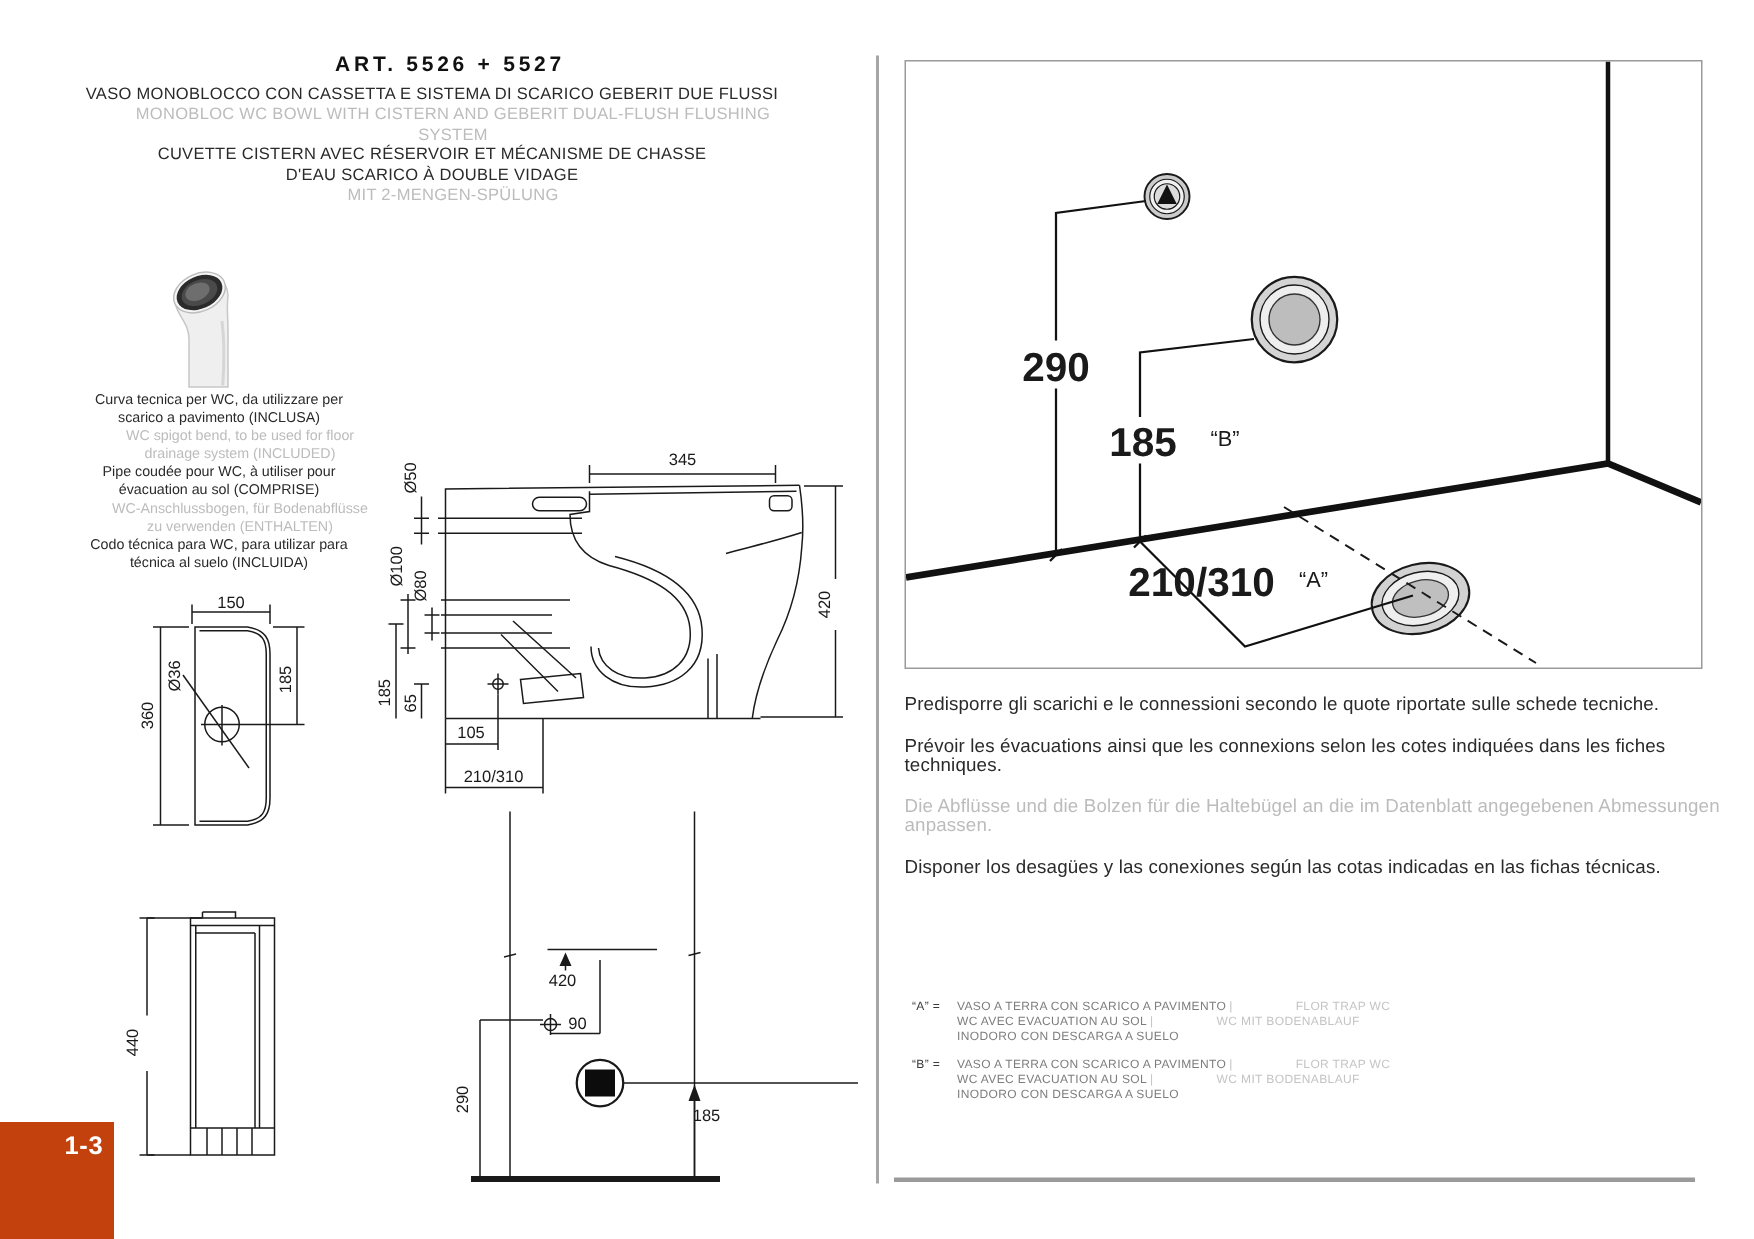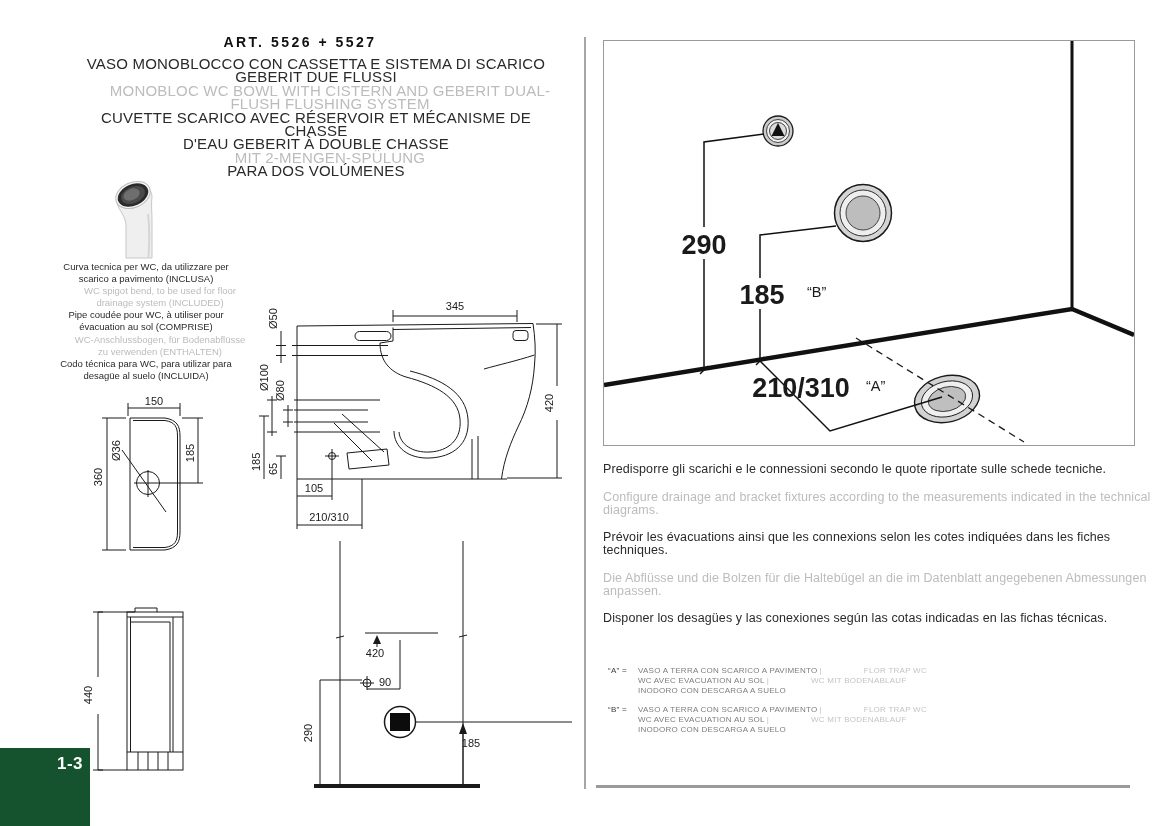--- a/index.html
+++ b/index.html
@@ -1,58 +1,57 @@
 <!DOCTYPE html>
 <html><head>
 <meta charset="utf-8">
 <style>
   html,body{margin:0;padding:0;background:#fff;}
   .page{position:relative;width:1169px;height:826px;background:#fff;overflow:hidden;
         font-family:"Liberation Sans",sans-serif;}
   .abs{position:absolute;}
   .title{left:60px;top:34px;width:480px;text-align:center;font-size:14px;font-weight:bold;
          letter-spacing:2.5px;color:#111;}
-  .subtitle{left:76px;top:57px;width:480px;text-align:center;font-size:15px;line-height:13.4px;
+  .subtitle{left:48px;top:57px;width:480px;text-align:center;font-size:11px;line-height:13.4px;
             letter-spacing:.2px;}
   .dark{color:#2a2a2a;}
   .light{color:#bcbcbc;margin-left:28px;}
   .note{left:40px;top:261px;width:212px;text-align:center;font-size:9.5px;line-height:12.1px;}
   svg.drawing{position:absolute;overflow:visible;}
   svg .ln{stroke:#1a1a1a;stroke-width:1;fill:none;}
   svg text{fill:#1a1a1a;font-family:"Liberation Sans",sans-serif;font-size:11px;}
   svg text.big{font-size:27px;font-weight:bold;}
   svg text.med{font-size:14.5px;}
   .divider{left:584px;top:37px;width:2px;height:752px;background:#a6a6a6;}
   .panel{left:603px;top:40px;width:530px;height:404px;border:1.2px solid #9a9a9a;box-sizing:content-box;}
   .paras{left:603px;top:463px;width:562px;}
   .paras p{margin:0 0 14.5px 0;font-size:12.5px;line-height:13px;letter-spacing:.1px;}
   .fnotes{left:608px;top:666px;width:440px;font-size:8px;line-height:10px;letter-spacing:.25px;}
   .fnote{display:flex;margin-bottom:9px;}
   .fkey{width:30px;color:#3a3a3a;flex:none;}
   .fp{color:#7d7d7d;margin-top:38px;}
   .fs{color:#c2c2c2;padding:0 2px;}
   .fl{color:#c4c4c4;padding-left:40px;}
   .brule{left:596px;top:785px;width:534px;height:2.5px;background:#9a9a9a;}
-  .tab{left:0;top:748px;width:90px;height:78px;background:#14532d;}
+  .tab{left:0;top:748px;width:76px;height:78px;background:#c2410c;}
   .tab span{display:block;text-align:right;padding:6px 7px 0 0;color:#fff;font-weight:bold;
             font-size:17px;letter-spacing:.5px;}
 </style>
 </head>
 <body>
 
 <div class="page">
 
   <div class="abs title">ART. 5526 + 5527</div>
   <div class="abs subtitle">
     <div class="dark">VASO MONOBLOCCO CON CASSETTA E SISTEMA DI SCARICO GEBERIT DUE FLUSSI</div>
     <div class="light">MONOBLOC WC BOWL WITH CISTERN AND GEBERIT DUAL-FLUSH FLUSHING SYSTEM</div>
-    <div class="dark">CUVETTE SCARICO AVEC RÉSERVOIR ET MÉCANISME DE CHASSE</div>
-    <div class="dark">D'EAU GEBERIT À DOUBLE CHASSE</div>
+    <div class="dark">CUVETTE CISTERN AVEC RÉSERVOIR ET MÉCANISME DE CHASSE</div>
+    <div class="dark">D'EAU SCARICO À DOUBLE VIDAGE</div>
     <div class="light">MIT 2-MENGEN-SPÜLUNG</div>
-    <div class="dark">PARA DOS VOLÚMENES</div>
   </div>
 
   <svg class="drawing" style="left:108px;top:180px" width="64" height="80" viewBox="0 0 64 80">
     <path d="M18,78 L18,46 C18,36 11,31 9,23 C7,14 14,5 24,3 C35,1 44,8 44,17 C43,25 44,31 44,41 L44,78 Z" fill="#efefef" stroke="#c7c7c7" stroke-width="1"></path>
     <path d="M40,34 C41.5,46 41.5,62 40.5,77" stroke="#d6d6d6" stroke-width="2" fill="none"></path>
     <g transform="rotate(-24 25 15)">
       <ellipse cx="25" cy="15" rx="18" ry="12.5" fill="#f6f6f6" stroke="#bdbdbd"></ellipse>
       <ellipse cx="25" cy="15" rx="16" ry="10.8" fill="#2b2b2b"></ellipse>
       <ellipse cx="25" cy="15" rx="12.5" ry="8.2" fill="#4a4a4a"></ellipse>
       <ellipse cx="24" cy="14" rx="8.5" ry="5.6" fill="#6e6e6e"></ellipse>
@@ -62,21 +61,21 @@
   <div class="abs note">
     <div class="dark">Curva tecnica per WC, da utilizzare per</div>
     <div class="dark">scarico a pavimento (INCLUSA)</div>
     <div class="light">WC spigot bend, to be used for floor</div>
     <div class="light">drainage system (INCLUDED)</div>
     <div class="dark">Pipe coudée pour WC, à utiliser pour</div>
     <div class="dark">évacuation au sol (COMPRISE)</div>
     <div class="light">WC-Anschlussbogen, für Bodenabflüsse</div>
     <div class="light">zu verwenden (ENTHALTEN)</div>
     <div class="dark">Codo técnica para WC, para utilizar para</div>
-    <div class="dark">desagüe al suelo (INCLUIDA)</div>
+    <div class="dark">técnica al suelo (INCLUIDA)</div>
   </div>
 
   <svg class="drawing" style="left:82px;top:390px" width="135" height="180" viewBox="0 0 135 180">
     <g class="ln">
       <line x1="46" y1="18" x2="98" y2="18"></line>
       <line x1="46" y1="13" x2="46" y2="26"></line>
         <line x1="98" y1="13" x2="98" y2="26"></line>
       <line x1="25" y1="28" x2="25" y2="160"></line>
       <line x1="20" y1="28" x2="44" y2="28"></line>
         <line x1="20" y1="160" x2="44" y2="160"></line>
@@ -250,21 +249,20 @@
       <text class="big" transform="translate(100 213)" text-anchor="middle">290</text>
       <text class="big" transform="translate(158 263)" text-anchor="middle">185</text>
       <text class="med" transform="translate(203 256)">“B”</text>
       <text class="big" transform="translate(197 356)" text-anchor="middle">210/310</text>
       <text class="med" transform="translate(262 350)">“A”</text>
     </svg>
   </div>
 
   <div class="abs paras">
     <p class="dark">Predisporre gli scarichi e le connessioni secondo le quote riportate sulle schede tecniche.</p>
-    <p class="light">Configure drainage and bracket fixtures according to the measurements indicated in the technical diagrams.</p>
     <p class="dark">Prévoir les évacuations ainsi que les connexions selon les cotes indiquées dans les fiches techniques.</p>
     <p class="light">Die Abflüsse und die Bolzen für die Haltebügel an die im Datenblatt angegebenen Abmessungen anpassen.</p>
     <p class="dark">Disponer los desagües y las conexiones según las cotas indicadas en las fichas técnicas.</p>
   </div>
 
   <div class="abs fnotes">
     <div class="fnote">
       <div class="fkey">“A” =</div>
       <div>
         <div><span class="fp">VASO A TERRA CON SCARICO A PAVIMENTO</span><span class="fs">|</span><span class="fl">FLOR TRAP WC</span></div>

